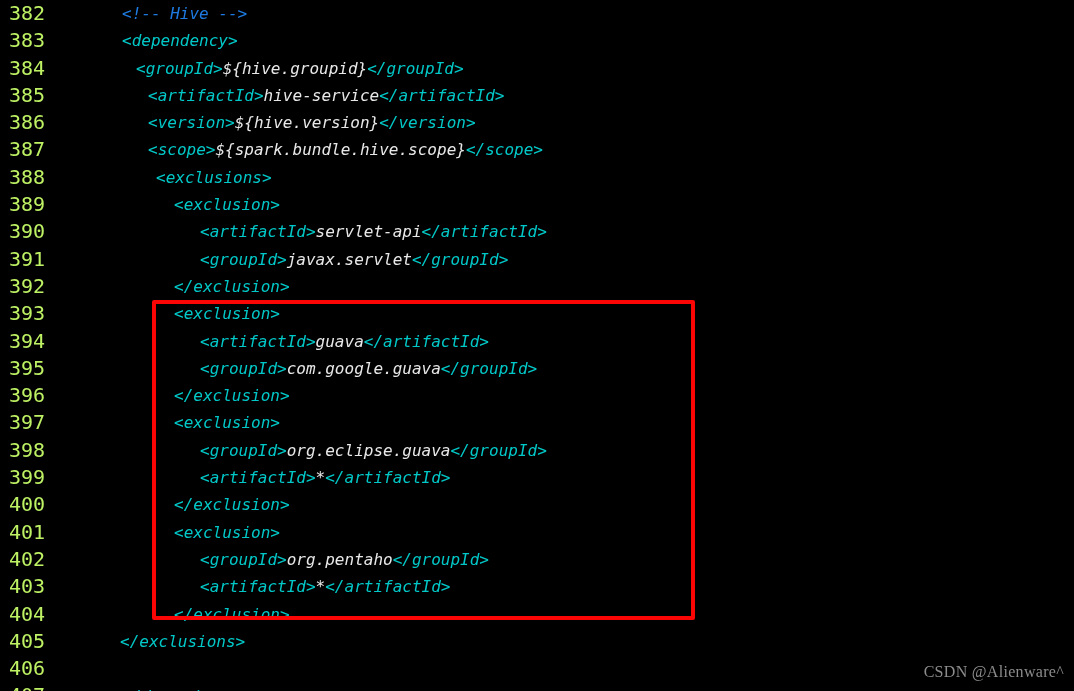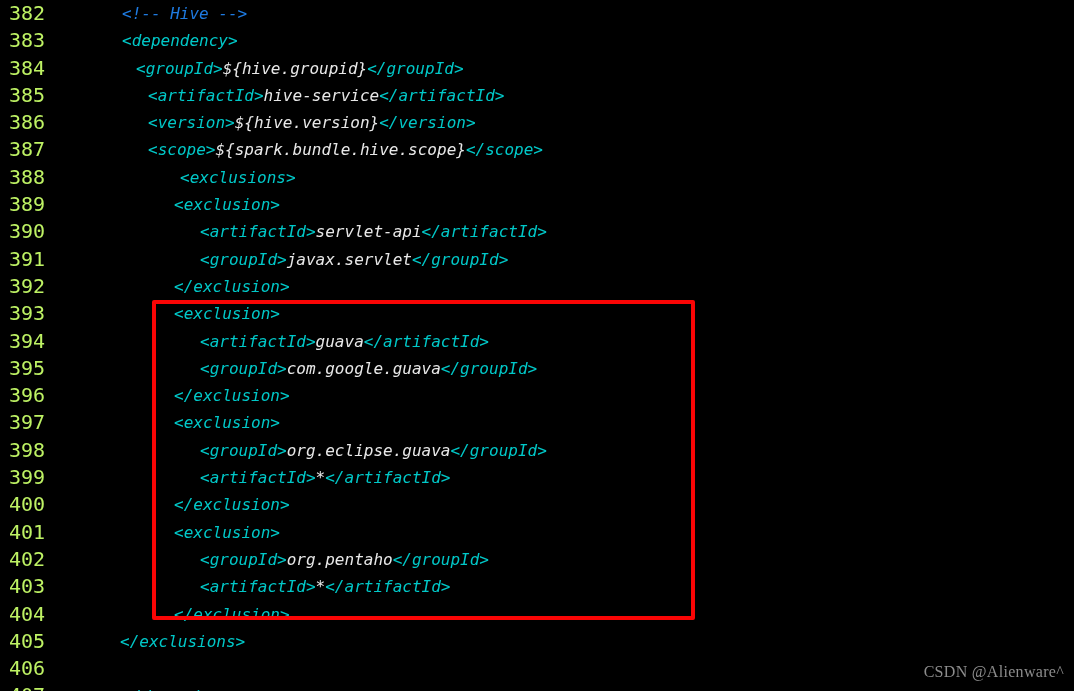--- a/index.html
+++ b/index.html
@@ -77,21 +77,21 @@
 
 <div id="screen">
 
   <div id="code-area">
       <div class="code-line"><span class="gutter">382</span><span class="code-text" style="margin-left: 52px;"><span class="tok-cmt">&lt;!-- Hive --&gt;</span></span></div>
       <div class="code-line"><span class="gutter">383</span><span class="code-text" style="margin-left: 52px;"><span class="tok-tag">&lt;dependency&gt;</span></span></div>
       <div class="code-line"><span class="gutter">384</span><span class="code-text" style="margin-left: 66px;"><span class="tok-tag">&lt;groupId&gt;</span><span class="tok-text">${hive.groupid}</span><span class="tok-tag">&lt;/groupId&gt;</span></span></div>
       <div class="code-line"><span class="gutter">385</span><span class="code-text" style="margin-left: 78px;"><span class="tok-tag">&lt;artifactId&gt;</span><span class="tok-text">hive-service</span><span class="tok-tag">&lt;/artifactId&gt;</span></span></div>
       <div class="code-line"><span class="gutter">386</span><span class="code-text" style="margin-left: 78px;"><span class="tok-tag">&lt;version&gt;</span><span class="tok-text">${hive.version}</span><span class="tok-tag">&lt;/version&gt;</span></span></div>
       <div class="code-line"><span class="gutter">387</span><span class="code-text" style="margin-left: 78px;"><span class="tok-tag">&lt;scope&gt;</span><span class="tok-text">${spark.bundle.hive.scope}</span><span class="tok-tag">&lt;/scope&gt;</span></span></div>
-      <div class="code-line"><span class="gutter">388</span><span class="code-text" style="margin-left: 110px;"><span class="tok-tag">&lt;exclusions&gt;</span></span></div>
+      <div class="code-line"><span class="gutter">388</span><span class="code-text" style="margin-left: 86px;"><span class="tok-tag">&lt;exclusions&gt;</span></span></div>
       <div class="code-line"><span class="gutter">389</span><span class="code-text" style="margin-left: 104px;"><span class="tok-tag">&lt;exclusion&gt;</span></span></div>
       <div class="code-line"><span class="gutter">390</span><span class="code-text" style="margin-left: 130px;"><span class="tok-tag">&lt;artifactId&gt;</span><span class="tok-text">servlet-api</span><span class="tok-tag">&lt;/artifactId&gt;</span></span></div>
       <div class="code-line"><span class="gutter">391</span><span class="code-text" style="margin-left: 130px;"><span class="tok-tag">&lt;groupId&gt;</span><span class="tok-text">javax.servlet</span><span class="tok-tag">&lt;/groupId&gt;</span></span></div>
       <div class="code-line"><span class="gutter">392</span><span class="code-text" style="margin-left: 104px;"><span class="tok-tag">&lt;/exclusion&gt;</span></span></div>
       <div class="code-line"><span class="gutter">393</span><span class="code-text" style="margin-left: 104px;"><span class="tok-tag">&lt;exclusion&gt;</span></span></div>
       <div class="code-line"><span class="gutter">394</span><span class="code-text" style="margin-left: 130px;"><span class="tok-tag">&lt;artifactId&gt;</span><span class="tok-text">guava</span><span class="tok-tag">&lt;/artifactId&gt;</span></span></div>
       <div class="code-line"><span class="gutter">395</span><span class="code-text" style="margin-left: 130px;"><span class="tok-tag">&lt;groupId&gt;</span><span class="tok-text">com.google.guava</span><span class="tok-tag">&lt;/groupId&gt;</span></span></div>
       <div class="code-line"><span class="gutter">396</span><span class="code-text" style="margin-left: 104px;"><span class="tok-tag">&lt;/exclusion&gt;</span></span></div>
       <div class="code-line"><span class="gutter">397</span><span class="code-text" style="margin-left: 104px;"><span class="tok-tag">&lt;exclusion&gt;</span></span></div>
       <div class="code-line"><span class="gutter">398</span><span class="code-text" style="margin-left: 130px;"><span class="tok-tag">&lt;groupId&gt;</span><span class="tok-text">org.eclipse.guava</span><span class="tok-tag">&lt;/groupId&gt;</span></span></div>

